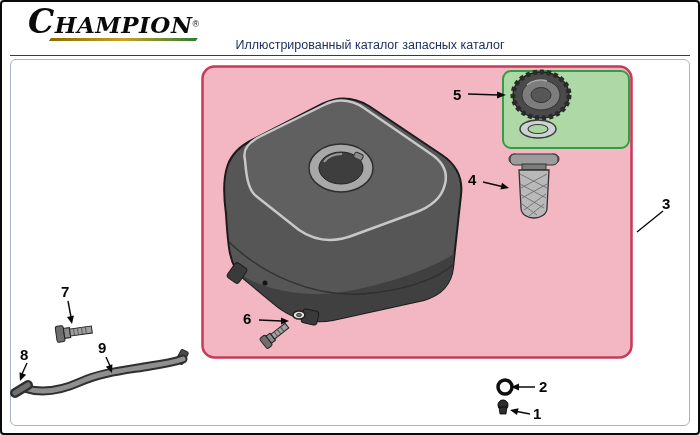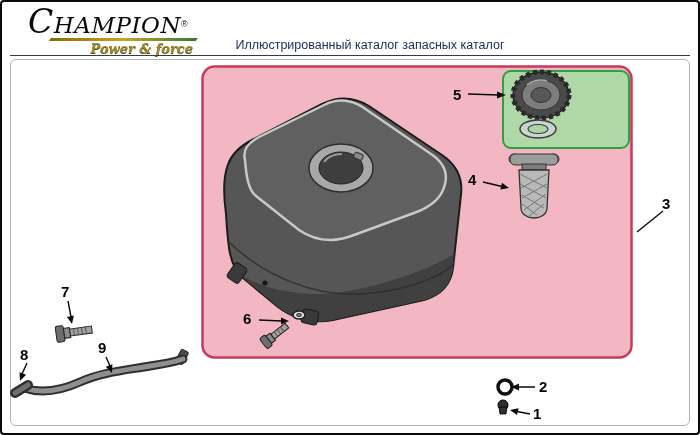--- a/index.html
+++ b/index.html
@@ -5,21 +5,21 @@
   html,body{margin:0;padding:0;background:#e8e8e8;}
   .page{
     position:relative;width:700px;height:435px;background:#ffffff;
     border:2px solid #0a0a0a;border-radius:4px;box-sizing:border-box;
     font-family:"Liberation Sans",sans-serif;overflow:hidden;
   }
   
   .brand{position:absolute;left:26px;top:2px;width:175px;}
   .brand-text{
     display:inline-block;font-family:"DejaVu Serif",serif;font-style:italic;
-    font-weight:normal;font-size:23px;letter-spacing:.5px;color:#0a0a0a;line-height:1.1;
+    font-weight:bold;font-size:23px;letter-spacing:.5px;color:#0a0a0a;line-height:1.1;
   }
   .brand-text::first-letter{font-size:33px;}
   .reg{font-size:9px;vertical-align:super;color:#0a0a0a;}
   .brand-underline{height:2.5px;background:linear-gradient(90deg,#8a6d00,#c9a227,#2e7d32);
     margin:-2px 6px 1px 22px;transform:skewX(-35deg);}
   .tagline{
     font-family:"DejaVu Serif",serif;font-style:italic;font-weight:bold;
     font-size:13px;color:#a8872a;text-align:right;padding-right:10px;margin-top:-1px;
     text-shadow:0 1px 0 #24531f;
   }
@@ -47,21 +47,20 @@
   }
 </style>
 </head>
 <body>
 
 <div class="page">
 
   <div class="brand">
     <span class="brand-text">CHAMPION</span><span class="reg">®</span>
     <div class="brand-underline"></div>
-    <div class="tagline">Power &amp; force</div>
   </div>
   <div class="page-title">Иллюстрированный каталог запасных каталог</div>
   <div class="header-rule"></div>
 
   <div class="main-area"></div>
 
   <svg class="diagram-svg" viewBox="0 0 700 435">
 
     <rect class="region-pink" x="200.5" y="64.5" width="429" height="291" rx="12"></rect>
     <rect class="region-green" x="501" y="69" width="126" height="77" rx="8"></rect>

